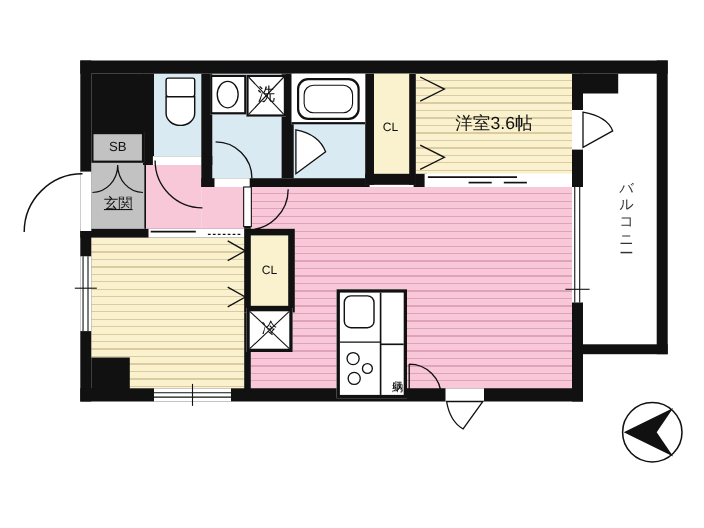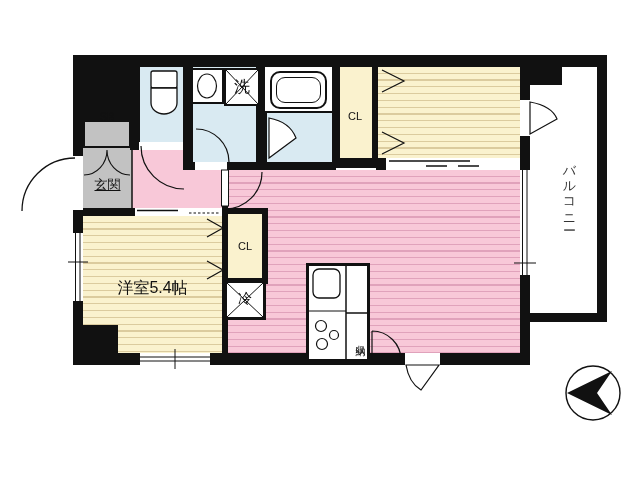--- a/index.html
+++ b/index.html
@@ -142,23 +142,23 @@
     <circle cx="321" cy="326" r="5.5" fill="#fff" stroke="#111" stroke-width="1.2"></circle>
     <circle cx="334" cy="335" r="4.5" fill="#fff" stroke="#111" stroke-width="1.2"></circle>
     <circle cx="322" cy="344" r="5.5" fill="#fff" stroke="#111" stroke-width="1.2"></circle>
 
     <g>
       <circle cx="593" cy="393" r="27" fill="#fff" stroke="#111" stroke-width="1.4"></circle>
       <polygon points="567,393 612,371 597,393 612,415" fill="#111"></polygon>
     </g>
   </svg>
 
-  <div class="lbl" style="left:95px;top:279px;width:115px;font-size:16px;">洋室5.4帖</div>
+  <div class="lbl" style="left:388px;top:104px;width:122px;font-size:16px;">洋室3.6帖</div>
   <div class="lbl" style="left:332px;top:110px;width:46px;font-size:11px;">CL</div>
   <div class="lbl" style="left:222px;top:240px;width:46px;font-size:11px;">CL</div>
   <div class="lbl" style="left:83px;top:178px;width:49px;font-size:13px;text-decoration:underline;">玄関</div>
-  <div class="lbl" style="left:83px;top:112px;width:48px;font-size:12px;font-family:Liberation Mono, monospace;">SB</div>
+  <div class="lbl" style="left:83px;top:127px;width:48px;font-size:12px;">SB</div>
   <div class="lbl" style="left:226px;top:78px;width:32px;font-size:16px;">洗</div>
   <div class="lbl" style="left:224px;top:291px;width:42px;font-size:14px;">冷</div>
   <div class="lbl vert" style="left:347px;top:318px;width:19px;height:40px;font-size:10px;letter-spacing:1px;">収納</div>
   <div class="lbl vert" style="left:556px;top:133px;width:20px;height:115px;font-size:13px;color:#333;">バルコニー</div>
 
 </div>
 
 </body></html>

